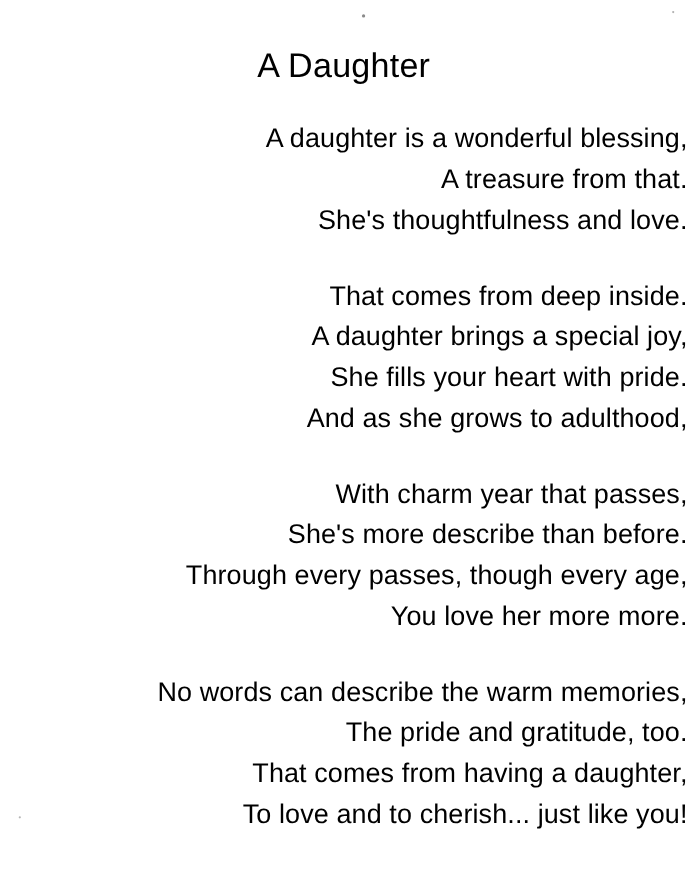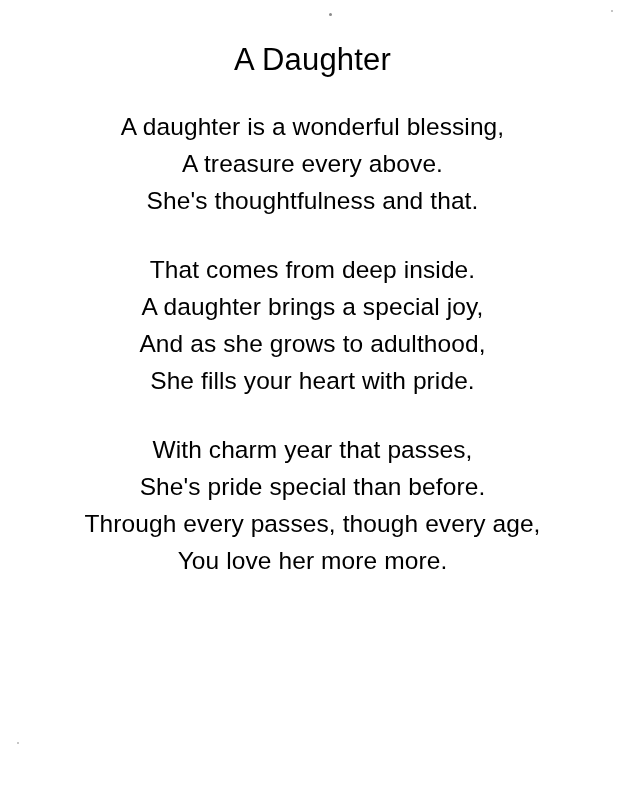--- a/index.html
+++ b/index.html
@@ -41,21 +41,21 @@
   .stanzas {
     margin-top: 30px;
   }
   .stanza {
     margin: 0 0 32px 0;
   }
   .stanza:last-child {
     margin-bottom: 0;
   }
   .line {
-    text-align: center;
+    text-align: right;
     font-size: 24.5px;
     line-height: 37px;
     white-space: nowrap;
     letter-spacing: 0.1px;
   }
 </style>
 </head>
 <body>
 
 <div class="page">
@@ -63,33 +63,39 @@
   <div class="speck speck-1"></div>
   <div class="speck speck-2"></div>
   <div class="speck speck-3"></div>
 
   <h1 class="poem-title">A Daughter</h1>
 
   <div class="stanzas">
 
     <div class="stanza">
       <div class="line">A daughter is a wonderful blessing,</div>
-      <div class="line">A treasure every above.</div>
-      <div class="line">She's thoughtfulness and that.</div>
+      <div class="line">A treasure from that.</div>
+      <div class="line">She's thoughtfulness and love.</div>
     </div>
 
     <div class="stanza">
       <div class="line">That comes from deep inside.</div>
       <div class="line">A daughter brings a special joy,</div>
+      <div class="line">She fills your heart with pride.</div>
       <div class="line">And as she grows to adulthood,</div>
-      <div class="line">She fills your heart with pride.</div>
     </div>
 
     <div class="stanza">
       <div class="line">With charm year that passes,</div>
-      <div class="line">She's pride special than before.</div>
+      <div class="line">She's more describe than before.</div>
       <div class="line">Through every passes, though every age,</div>
       <div class="line">You love her more more.</div>
     </div>
 
+    <div class="stanza">
+      <div class="line">No words can describe the warm memories,</div>
+      <div class="line">The pride and gratitude, too.</div>
+      <div class="line">That comes from having a daughter,</div>
+      <div class="line">To love and to cherish... just like you!</div>
+    </div>
 
   </div>
 </div>
 
 </body></html>

